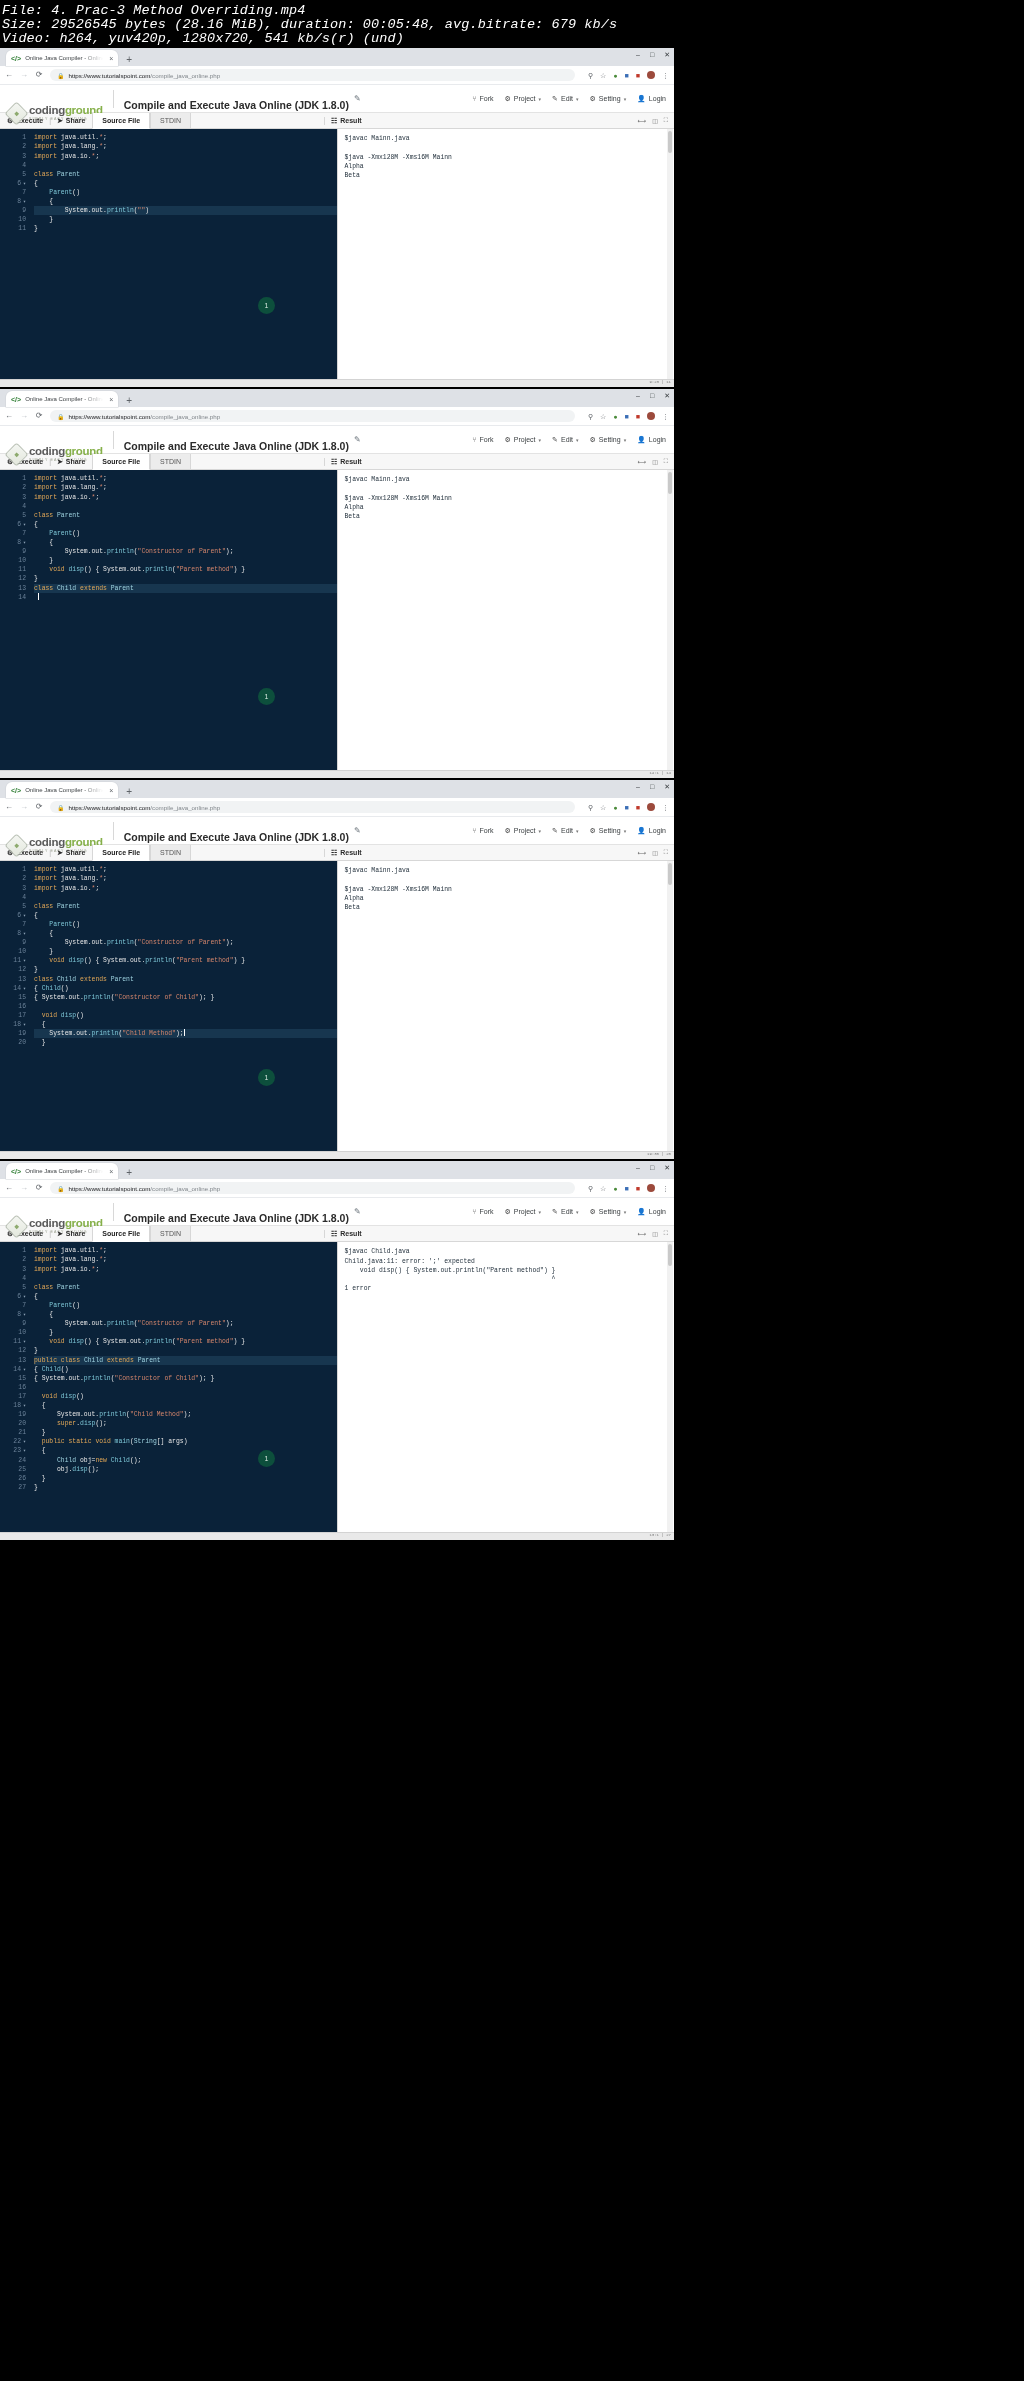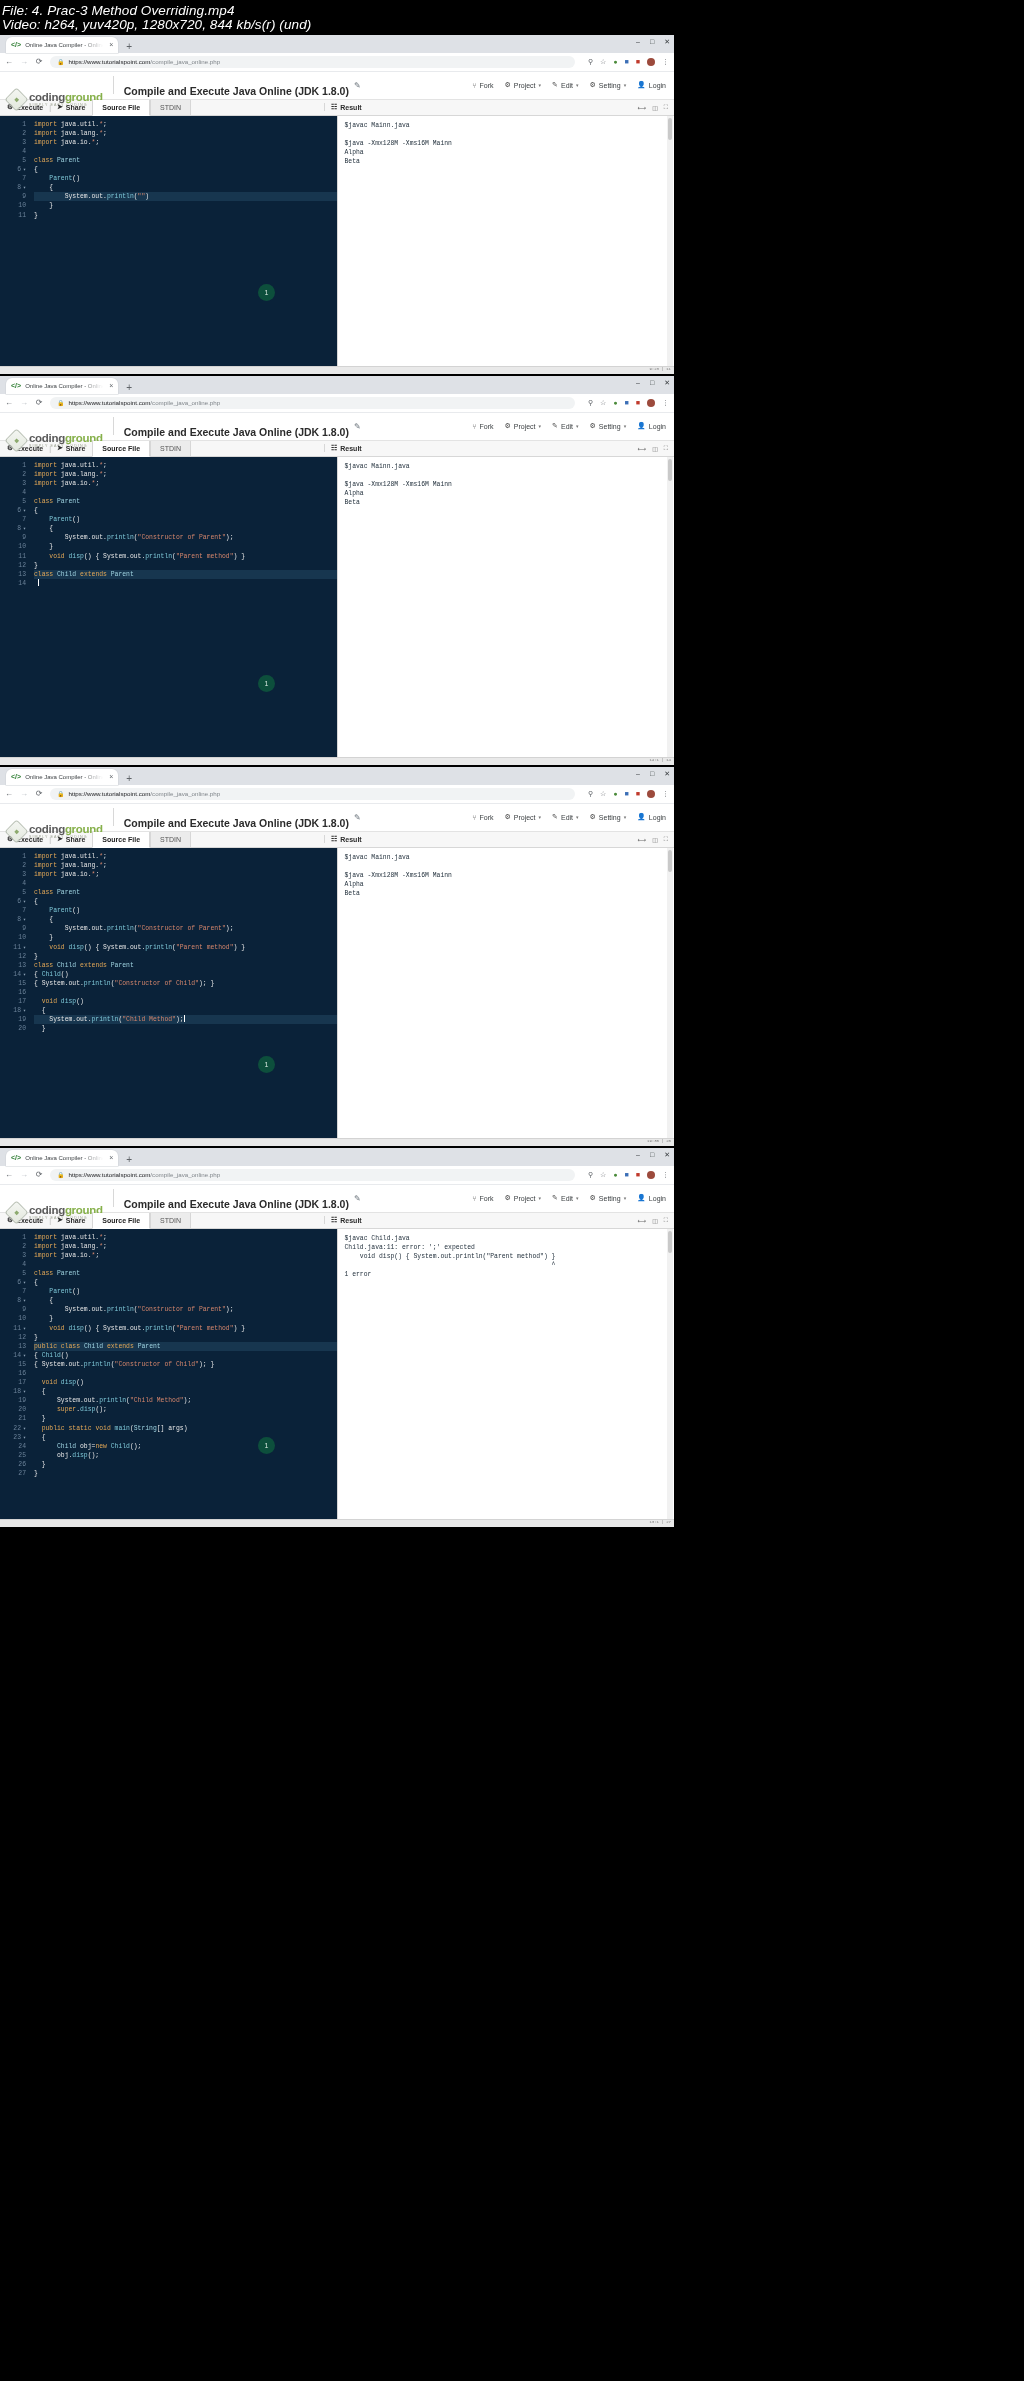--- a/index.html
+++ b/index.html
@@ -1,21 +1,21 @@
 <!DOCTYPE html>
 <html><head>
 <meta charset="utf-8">
 <title>Online Java Compiler screenshots</title>
 <style>
   html,body{margin:0;padding:0;background:#000;}
   body{width:1024px;font-family:"Liberation Sans",sans-serif;-webkit-font-smoothing:antialiased;}
 
   
   .meta{
-    background:#000;color:#fff;font-style:italic;font-family:Liberation Sans, sans-serif;
+    background:#000;color:#fff;font-style:italic;font-family:Liberation Mono, monospace;
     font-size:13.5px;line-height:13.8px;padding:4px 0 3px 2px;letter-spacing:.1px;
   }
   .meta div{white-space:nowrap;}
 
   
   .shots{width:1024px;background:#000;}
   .shot{width:674px;background:#fff;position:relative;margin:0;}
   .shot + .shot{border-top:2px solid #000;}
 
   
@@ -120,21 +120,22 @@
                 border-radius:3px;display:block;}
   .botbar{height:7px;background:#e9e9e9;border-top:1px solid #d3d3d3;position:relative;}
   .botbar .tiny{position:absolute;right:3px;top:0px;font-size:4px;color:#7a7a7a;
                 font-family:"Liberation Mono",monospace;}
 </style>
 </head>
 <body>
 
 <div class="meta">
   <div>File: 4. Prac-3 Method Overriding.mp4</div>
-  <div>Video: h264, yuv420p, 1280x720, 844 kb/s(r) (und)</div>
+  <div>Size: 29526545 bytes (28.16 MiB), duration: 00:05:48, avg.bitrate: 679 kb/s</div>
+  <div>Video: h264, yuv420p, 1280x720, 541 kb/s(r) (und)</div>
 </div>
 
 <div class="shots" id="shots">
   <div class="shot" id="panel-1">
 
     <div class="winbar">
       <div class="tab">
         <span class="fav">&lt;/&gt;</span>
         <span class="tlabel">Online Java Compiler - Online Ja</span>
         <span class="tclose">×</span>

